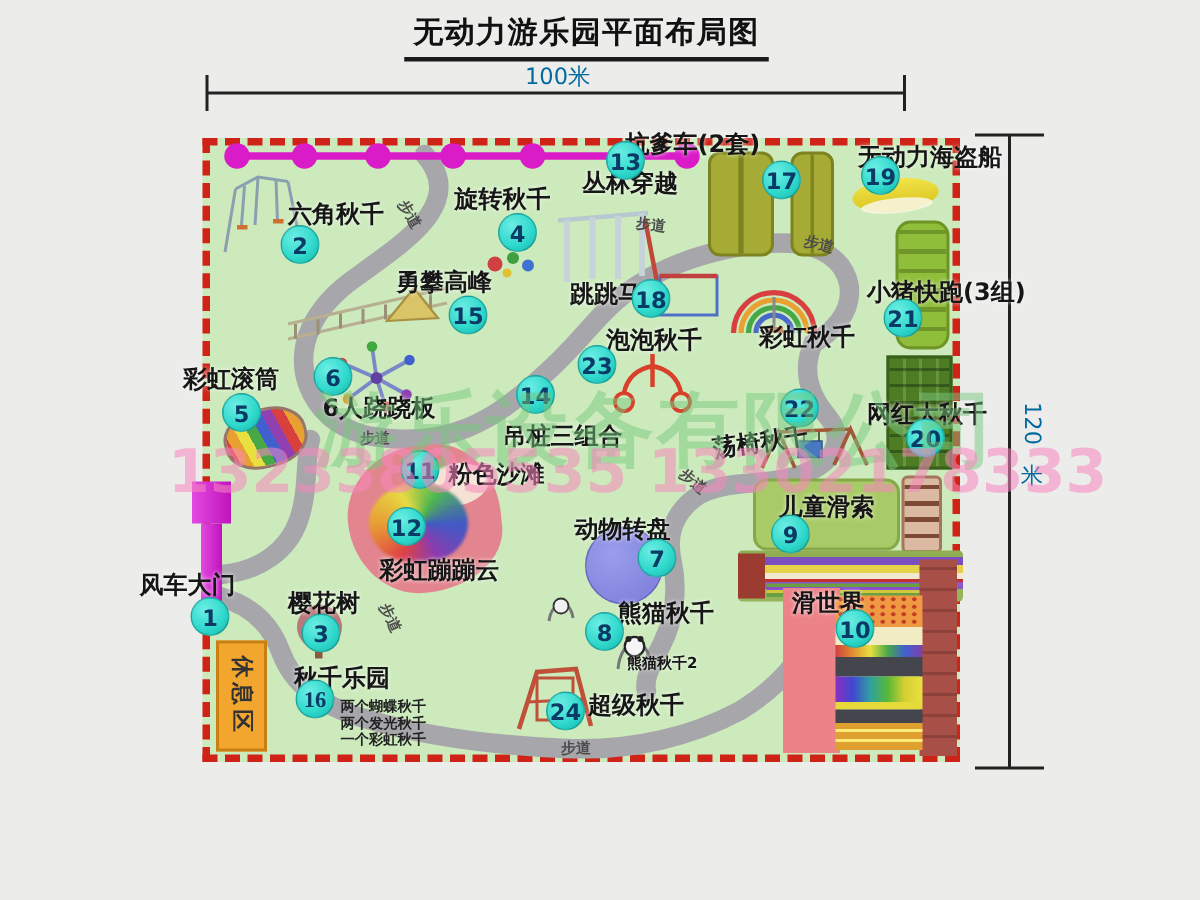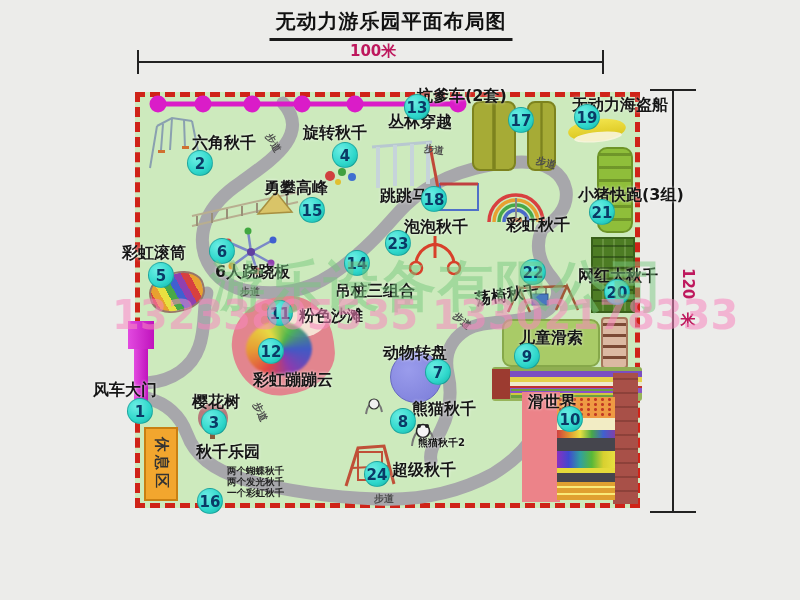--- a/index.html
+++ b/index.html
@@ -5,21 +5,21 @@
   html,body{margin:0;padding:0;}
   body{width:800px;height:600px;background:#ececea;font-family:"DejaVu Sans","Liberation Sans",sans-serif;overflow:hidden;}
   #stage{position:relative;width:800px;height:600px;}
   .title{position:absolute;top:8px;left:391px;transform:translateX(-50%);font-size:20px;font-weight:bold;color:#111;
          border-bottom:3px solid #1a1a1a;padding:0 6px 3px 6px;white-space:nowrap;z-index:70;letter-spacing:1px;}
   .park{position:absolute;left:135px;top:92px;width:505px;height:416px;background:var(--park_green);
         border:5px dashed var(--border_red);box-sizing:border-box;z-index:1;}
   svg.overlay{position:absolute;left:0;top:0;z-index:10;pointer-events:none;}
   
   .dim{position:absolute;background:#222;z-index:30;}
-  .dim-label{position:absolute;font-size:15px;font-weight:bold;color:#be185d;z-index:30;white-space:nowrap;}
+  .dim-label{position:absolute;font-size:15px;font-weight:normal;color:#0369a1;z-index:30;white-space:nowrap;}
   .dim-label.vert{writing-mode:vertical-rl;}
   
   .lbl{position:absolute;font-size:16px;font-weight:bold;color:#161616;white-space:nowrap;
        text-shadow:0 0 3px rgba(255,255,255,.85);z-index:40;line-height:1.1;}
   .lbl.small{font-size:10px;}
   .note{position:absolute;font-size:9.5px;font-weight:bold;color:#222;white-space:nowrap;z-index:40;}
   .badge{position:absolute;width:26px;height:26px;border-radius:50%;
          background:radial-gradient(circle at 35% 30%,#6ceee4,var(--badge_bg) 60%,#17b2a6);
          color:var(--badge_text);font-size:15px;font-weight:bold;line-height:26px;text-align:center;z-index:50;
          border:1px solid rgba(0,90,90,.35);box-sizing:border-box;}
@@ -248,21 +248,21 @@
     <div class="badge" style="left: 267px; top: 300px;">11</div>
     <div class="lbl" style="left: 253px; top: 371px;">彩虹蹦蹦云</div>
     <div class="badge" style="left: 258px; top: 338px;">12</div>
     <div class="lbl" style="left: 388px; top: 113px;">丛林穿越</div>
     <div class="badge" style="left: 404px; top: 94px;">13</div>
     <div class="lbl" style="left: 335px; top: 282px;">吊桩三组合</div>
     <div class="badge" style="left: 344px; top: 250px;">14</div>
     <div class="lbl" style="left: 264px; top: 179px;">勇攀高峰</div>
     <div class="badge" style="left: 299px; top: 197px;">15</div>
     <div class="lbl" style="left: 196px; top: 443px;">秋千乐园</div>
-    <div class="badge" style="left: 197px; top: 488px;">16</div>
+    <div class="badge" style="left: 197px; top: 453px; font-family: Liberation Serif, serif;">16</div>
     <div class="note" style="left: 227px; top: 465px;">两个蝴蝶秋千</div>
     <div class="note" style="left: 227px; top: 476px;">两个发光秋千</div>
     <div class="note" style="left: 227px; top: 487px;">一个彩虹秋千</div>
     <div class="lbl" style="left: 417px; top: 87px;">坑爹车(2套)</div>
     <div class="badge" style="left: 508px; top: 107px;">17</div>
     <div class="lbl" style="left: 380px; top: 187px;">跳跳马</div>
     <div class="badge" style="left: 421px; top: 186px;">18</div>
     <div class="lbl" style="left: 572px; top: 96px;">无动力海盗船</div>
     <div class="badge" style="left: 574px; top: 104px;">19</div>
     <div class="lbl" style="left: 578px; top: 267px;">网红大秋千</div>

